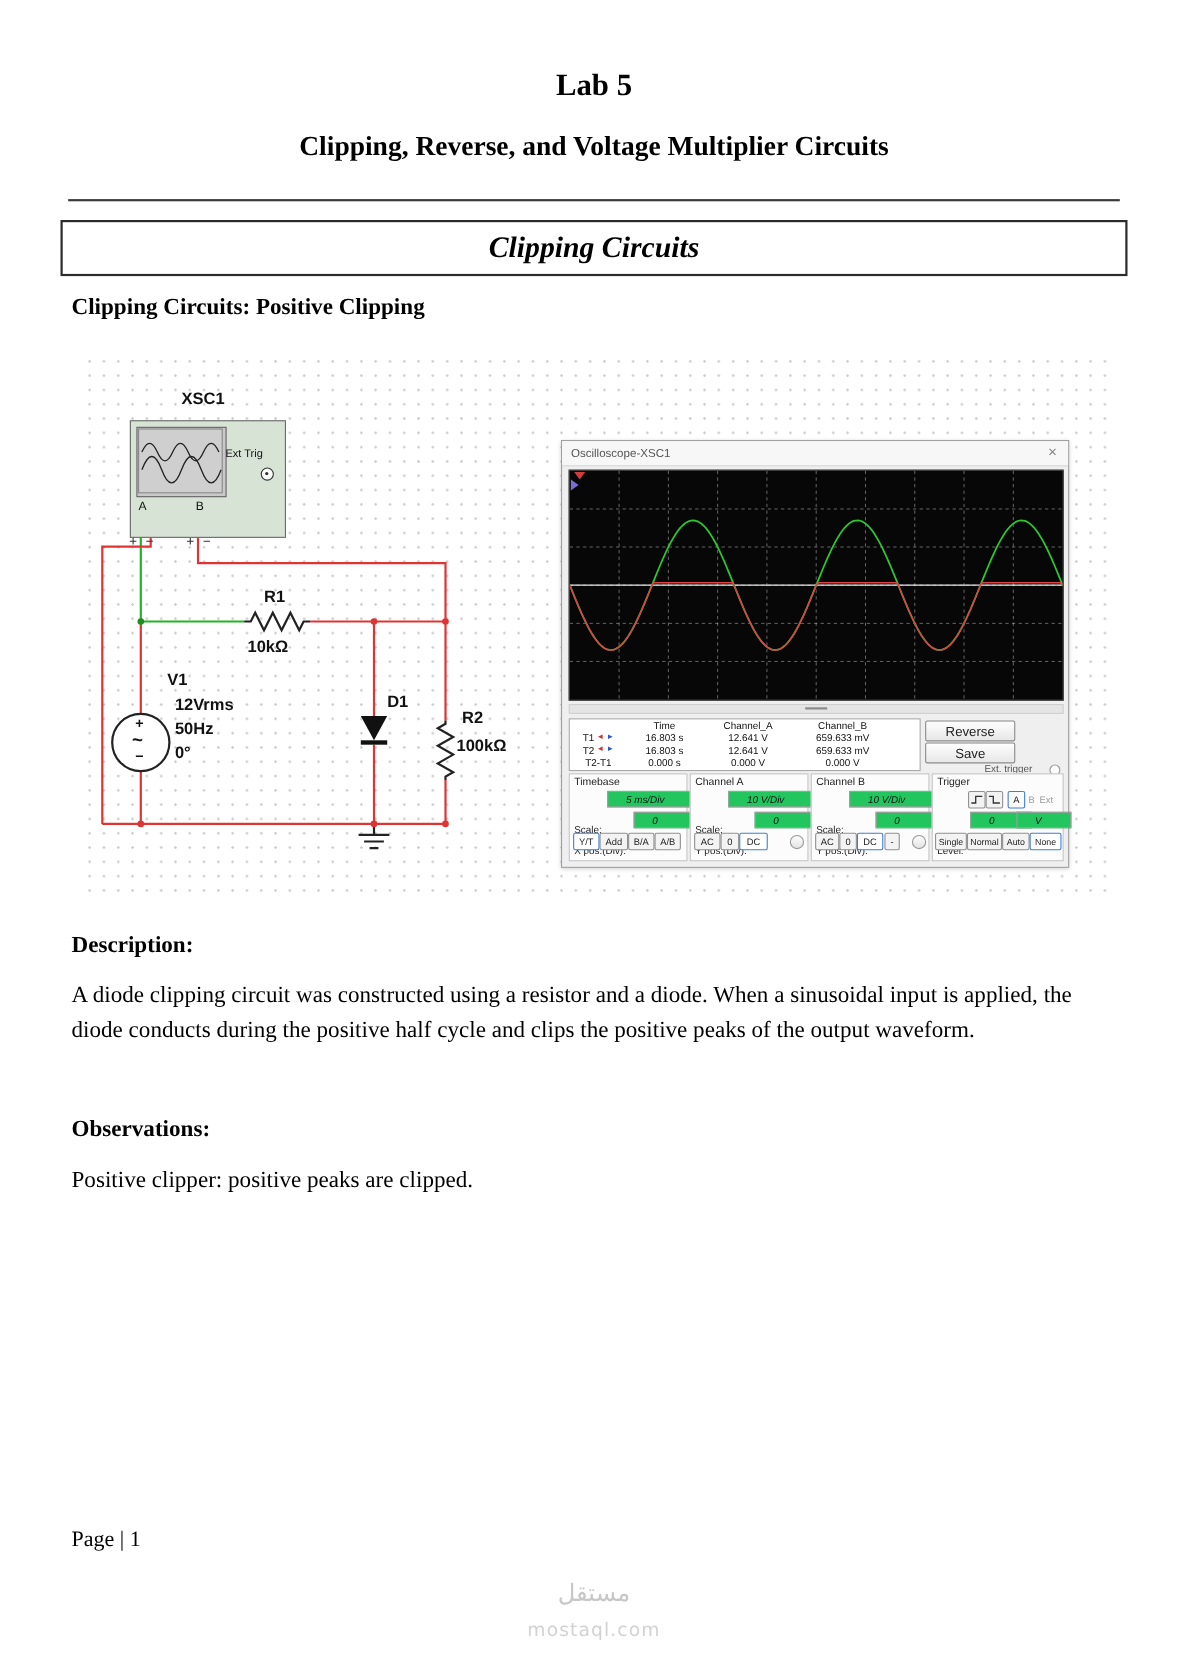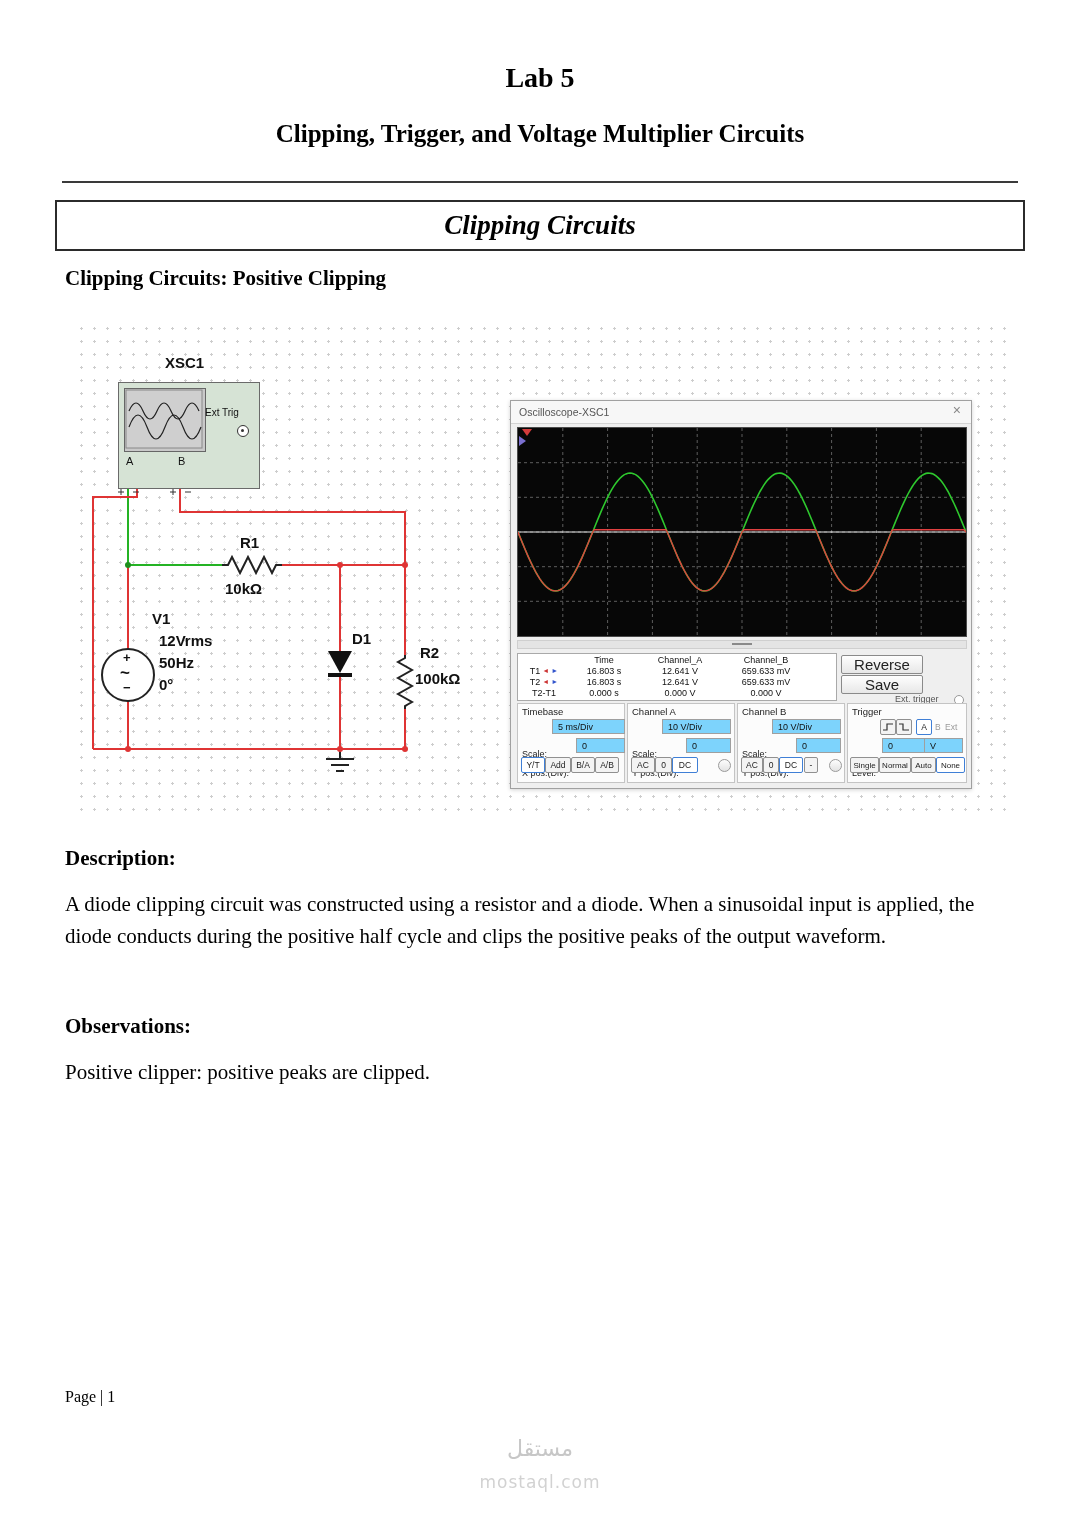--- a/index.html
+++ b/index.html
@@ -11,21 +11,21 @@
   .doc-subtitle{top:120px;font-size:25px;font-weight:bold;}
   .rule{top:181px;left:62px;width:956px;border-top:2px solid #3a3a3a;}
   .section-box{top:200px;left:55px;width:966px;height:47px;border:2px solid #2b2b2b;
                display:flex;align-items:center;justify-content:center;}
   .section-box span{font-size:27px;font-weight:bold;font-style:italic;}
   .subsection{top:266px;left:65px;font-size:21px;font-weight:bold;}
   .desc-h{top:846px;left:65px;font-size:21px;font-weight:bold;}
   .desc-t{top:888px;left:65px;width:952px;font-size:21px;line-height:32px;}
   .obs-h{top:1014px;left:65px;font-size:21px;font-weight:bold;}
   .obs-t{top:1060px;left:65px;width:952px;font-size:21px;}
-  .page-num{top:1388px;left:65px;font-size:16px;}
+  .page-num{top:1388px;left:65px;font-size:20px;}
   .wm-ar{top:1436px;font-size:22px;color:#c7c7c7;font-family:"DejaVu Sans",sans-serif;}
   .wm-en{top:1472px;font-size:17px;color:#d2d2d2;letter-spacing:1px;font-family:"DejaVu Sans",sans-serif;}
 
   
   .figure{top:322px;left:75px;width:940px;height:497px;background:#fff;
           background-image:radial-gradient(circle,#cdcdcd 1px,rgba(0,0,0,0) 1.3px);
           background-size:13px 13px;}
   .sans{font-family:"Liberation Sans",sans-serif;}
   .clabel{position:absolute;font-family:"Liberation Sans",sans-serif;font-weight:bold;
           font-size:15px;color:#111;white-space:nowrap;}
@@ -59,46 +59,46 @@
              border:1px solid #cfcfcf;}
   .thumb{position:absolute;left:214px;top:2px;width:20px;height:2px;background:#8a8a8a;}
   .meas-box{position:absolute;left:6px;top:252px;width:318px;height:46px;background:#fff;
             border:1px solid #a9a9a9;font-size:9px;color:#111;
             display:grid;grid-template-columns:48px 76px 76px 96px;grid-template-rows:11px 11px 11px 11px;}
   .meas-box .c{display:flex;align-items:center;justify-content:center;white-space:nowrap;}
   .meas-box .l{justify-content:center;padding-left:4px;}
   .arr{font-size:7px;line-height:7px;margin-left:2px;}
   .arr.r{color:#c33;} .arr.b{color:#35c;}
   .btn2{position:absolute;width:80px;height:17px;background:linear-gradient(#fefefe,#e7e7e7);
-        border:1px solid #8a8a8a;border-radius:2px;font-size:15px;font-family:"Liberation Sans",sans-serif;
+        border:1px solid #8a8a8a;border-radius:2px;font-size:12px;font-family:"Liberation Sans",sans-serif;
         display:flex;align-items:center;justify-content:center;color:#222;}
   .exttrg{position:absolute;left:384px;top:293px;font-size:9px;color:#555;}
   .radio{position:absolute;left:443px;top:294px;width:8px;height:8px;border:1px solid #999;
          border-radius:50%;background:#fff;}
   .panel{position:absolute;top:302px;height:78px;background:#fcfcfc;border:1px solid #c4c4c4;
          font-size:9px;color:#222;}
   .panel .ptitle{position:absolute;left:4px;top:2px;font-size:9.5px;color:#222;}
   .plabel{position:absolute;white-space:nowrap;color:#222;margin-top:28px;}
-  .field{position:absolute;height:13px;background:#7dd3fc;border:1px solid #9f9f9f;font-size:9px;
-         display:flex;align-items:center;padding-left:5px;white-space:nowrap;color:#111;}
+  .field{position:absolute;height:13px;background:#22c55e;border:1px solid #9f9f9f;font-size:9px;
+         display:flex;align-items:center;padding-left:16px;white-space:nowrap;color:#111;font-style:italic;}
   .btn{position:absolute;height:14px;background:#f3f3f3;border:1px solid #909090;border-radius:2px;
        font-size:8.5px;display:flex;align-items:center;justify-content:center;color:#222;}
   .btn.sel{border:1.5px solid #3f7fd6;background:#fff;}
   .btn.tiny{font-size:8px;}
   .scrollicon{position:absolute;width:11px;height:11px;border:1px solid #9a9a9a;border-radius:50%;
               background:linear-gradient(#fdfdfd,#e3e3e3);}
   .graytext{position:absolute;color:#9a9a9a;font-size:8.5px;}
 </style>
 </head>
 <body>
 
 <div class="page">
 
   <div class="abs center doc-title">Lab 5</div>
-  <div class="abs center doc-subtitle">Clipping, Trigger, and Voltage Multiplier Circuits</div>
+  <div class="abs center doc-subtitle">Clipping, Reverse, and Voltage Multiplier Circuits</div>
   <div class="abs rule"></div>
   <div class="abs section-box">
     <span>Clipping Circuits</span>
   </div>
   <div class="abs subsection">Clipping Circuits: Positive Clipping</div>
 
   <div class="abs figure">
 
     <svg width="940" height="497" style="position:absolute;left:0;top:0">
 

